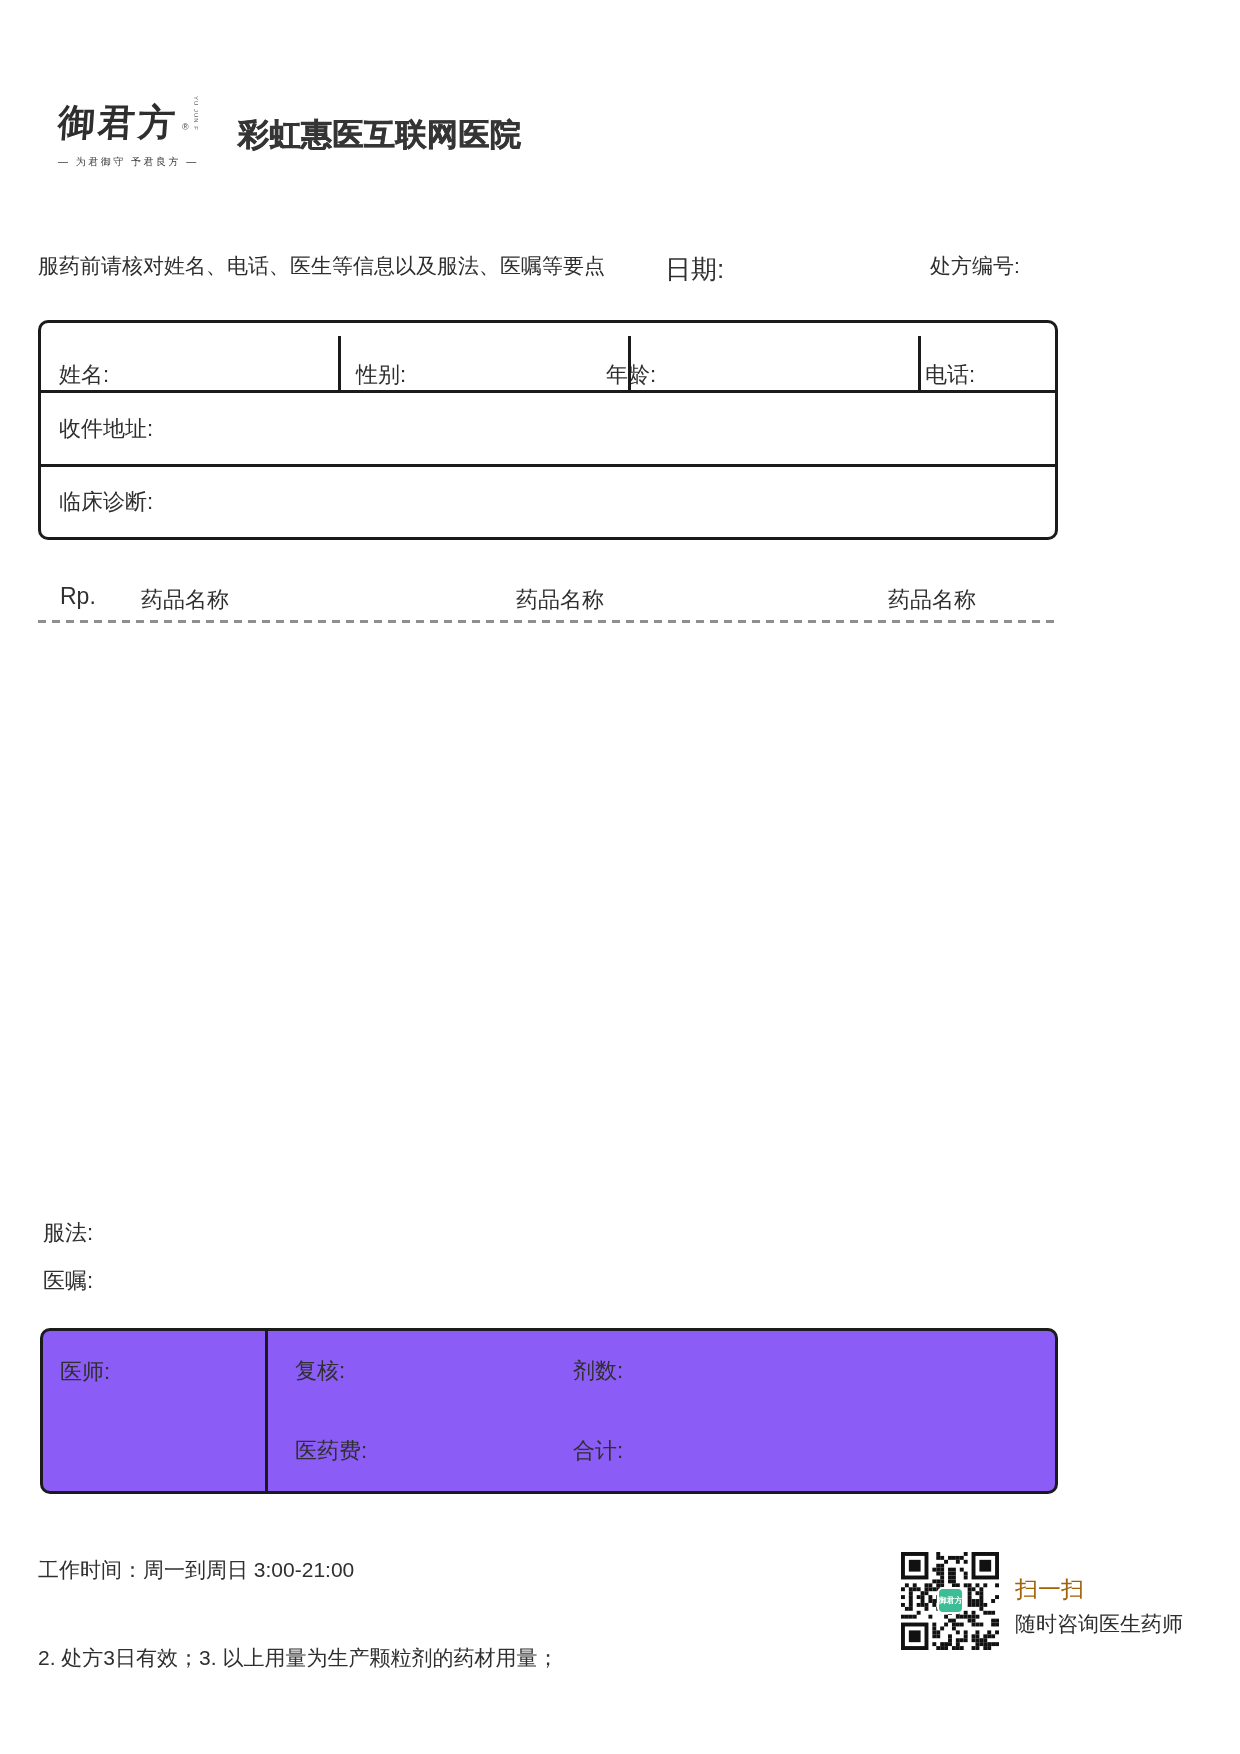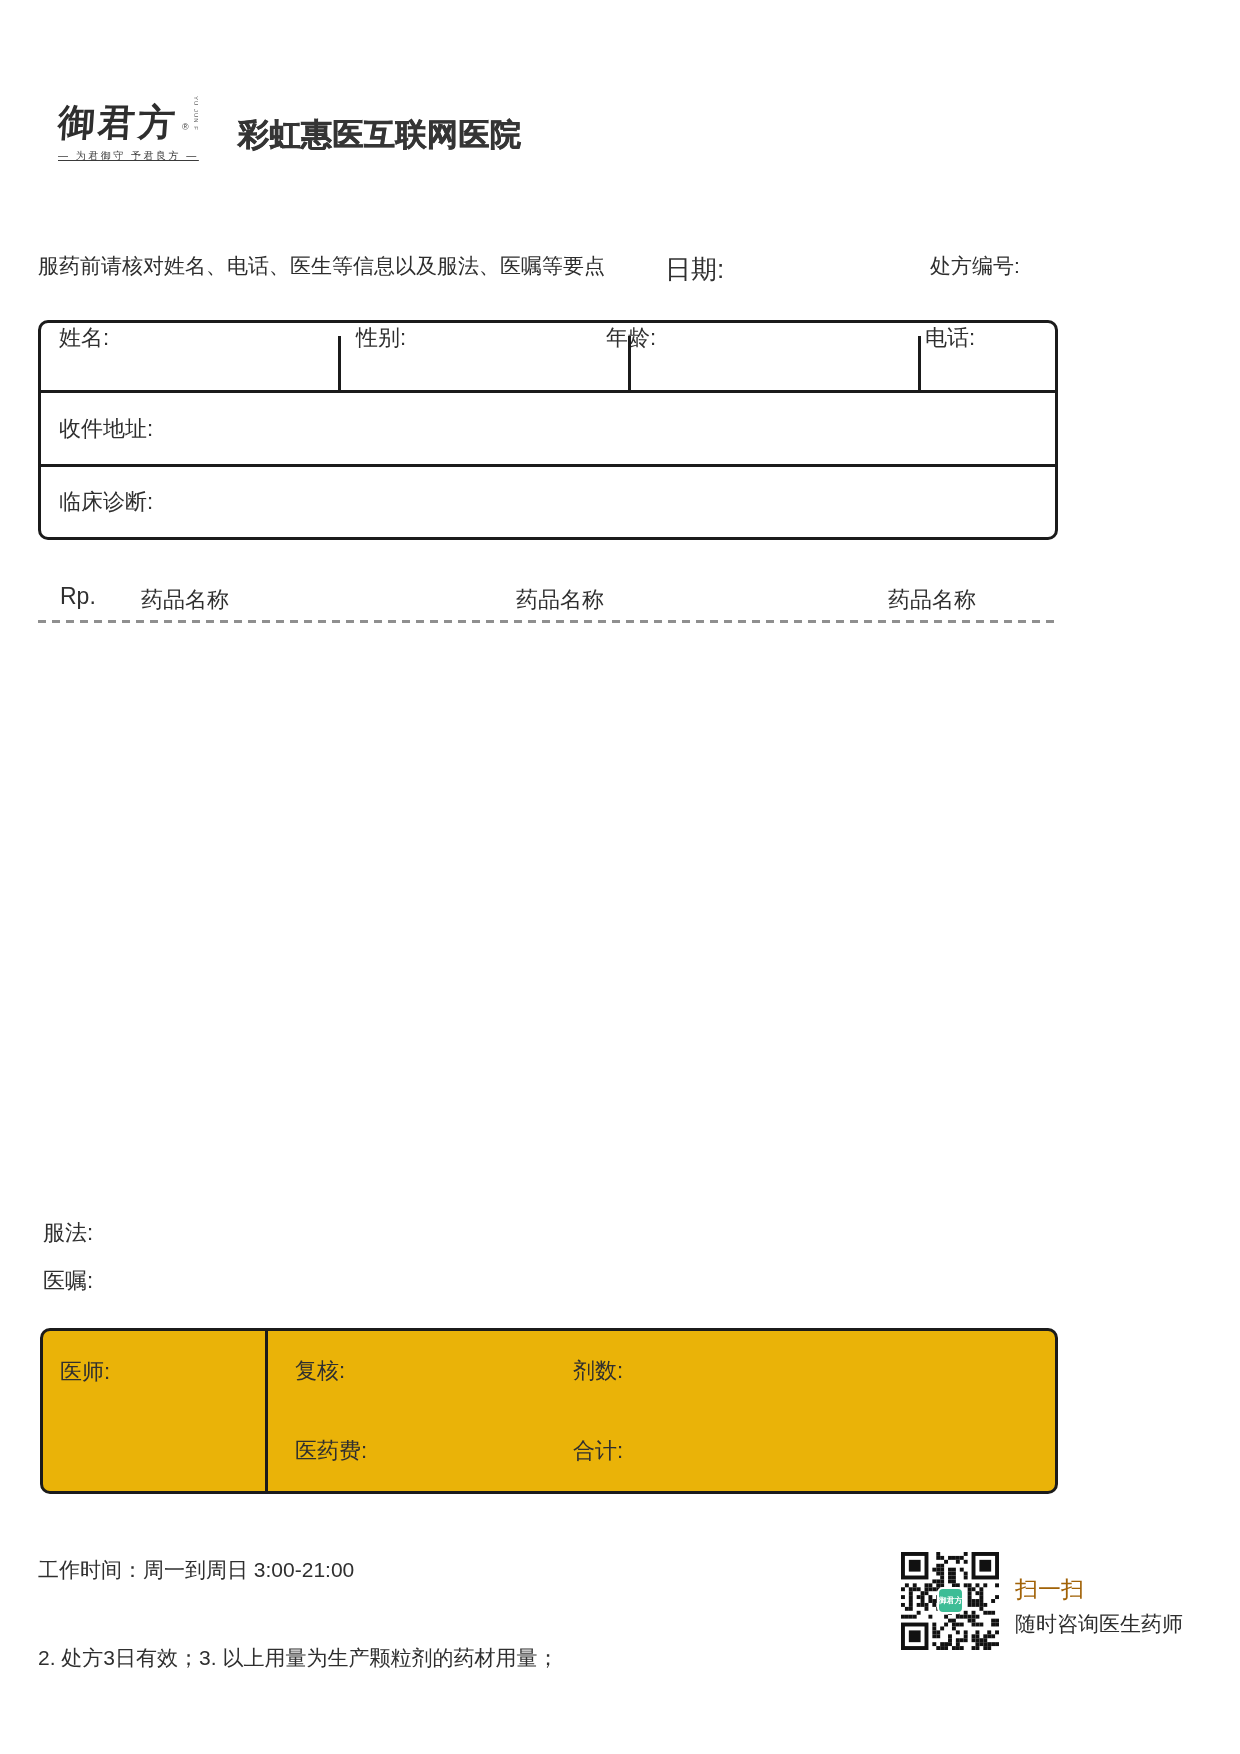--- a/index.html
+++ b/index.html
@@ -26,40 +26,40 @@
     font-family:"DejaVu Serif","Liberation Serif",serif;
     font-weight:bold;font-size:37px;letter-spacing:3px;color:#2e2e2e;
     transform:skewX(-4deg);display:inline-block;
   }
   .logo-side{position:absolute;right:-16px;top:-4px;width:12px;text-align:center;}
   .logo-reg{font-size:9px;color:#444;line-height:1;}
   .logo-vert{
     writing-mode:vertical-rl;font-size:6px;letter-spacing:1px;color:#666;
     margin-top:2px;height:34px;overflow:hidden;
   }
-  .logo-tagline{font-size:10px;letter-spacing:2.5px;color:#3a3a3a;margin-top:1px;text-decoration:underline;}
+  .logo-tagline{font-size:10px;letter-spacing:2.5px;color:#3a3a3a;margin-top:7px;}
   .hospital-title{
     position:absolute;left:238px;top:114px;
     font-size:31px;font-weight:900;letter-spacing:0.5px;color:#353535;
     -webkit-text-stroke:0.6px #353535;
   }
 
   
   .notice-text{position:absolute;left:38px;top:252px;font-size:21px;color:#2d2d2d;}
   .date-label{position:absolute;left:665px;top:252px;font-size:26px;}
   .rxno-label{position:absolute;left:930px;top:252px;font-size:21px;}
 
   
   .patient-box{
     position:absolute;left:38px;top:320px;width:1020px;height:220px;
     border:3px solid var(--border);border-radius:10px;background:#fff;
     display:flex;flex-direction:column;
   }
   .pb-row1{height:70px;position:relative;display:flex;border-bottom:3px solid var(--border);}
-  .pb-cell{display:flex;align-items:flex-start;font-size:22px;padding-left:18px;}
+  .pb-cell{display:flex;align-items:flex-end;font-size:22px;padding-left:18px;}
   .pb-c1{width:297px;}
   .pb-c2{width:250px;}
   .pb-c3{width:319px;}
   .pb-c4{flex:1;}
   .pb-vdiv{position:absolute;top:13px;bottom:0;width:2.5px;background:var(--border);}
   .pb-vdiv.d1{left:297px;}
   .pb-vdiv.d2{left:587px;}
   .pb-vdiv.d3{left:877px;}
   .pb-row2{height:74px;border-bottom:3px solid var(--border);display:flex;align-items:center;font-size:22px;padding-left:18px;}
   .pb-row3{flex:1;display:flex;align-items:center;font-size:22px;padding-left:18px;}
@@ -76,21 +76,21 @@
   }
   .rx-area{position:absolute;left:38px;top:626px;width:1020px;height:580px;}
 
   
   .usage-label{position:absolute;left:43px;top:1218px;font-size:22px;}
   .advice-label{position:absolute;left:43px;top:1266px;font-size:22px;}
 
   
   .sign-box{
     position:absolute;left:40px;top:1328px;width:1018px;height:166px;
-    border:3px solid var(--border);border-radius:10px;background:#eab308;
+    border:3px solid var(--border);border-radius:10px;background:#8b5cf6;
     display:flex;
   }
   .sb-left{width:225px;border-right:3px solid var(--border);padding:26px 0 0 17px;font-size:22px;}
   .sb-right{flex:1;display:flex;flex-direction:column;}
   .sb-row{flex:1;display:flex;align-items:center;}
   .sb-item1{margin-left:27px;width:278px;font-size:22px;}
   .sb-item2{font-size:22px;}
 
   
   .work-hours{position:absolute;left:38px;top:1556px;font-size:21px;}

